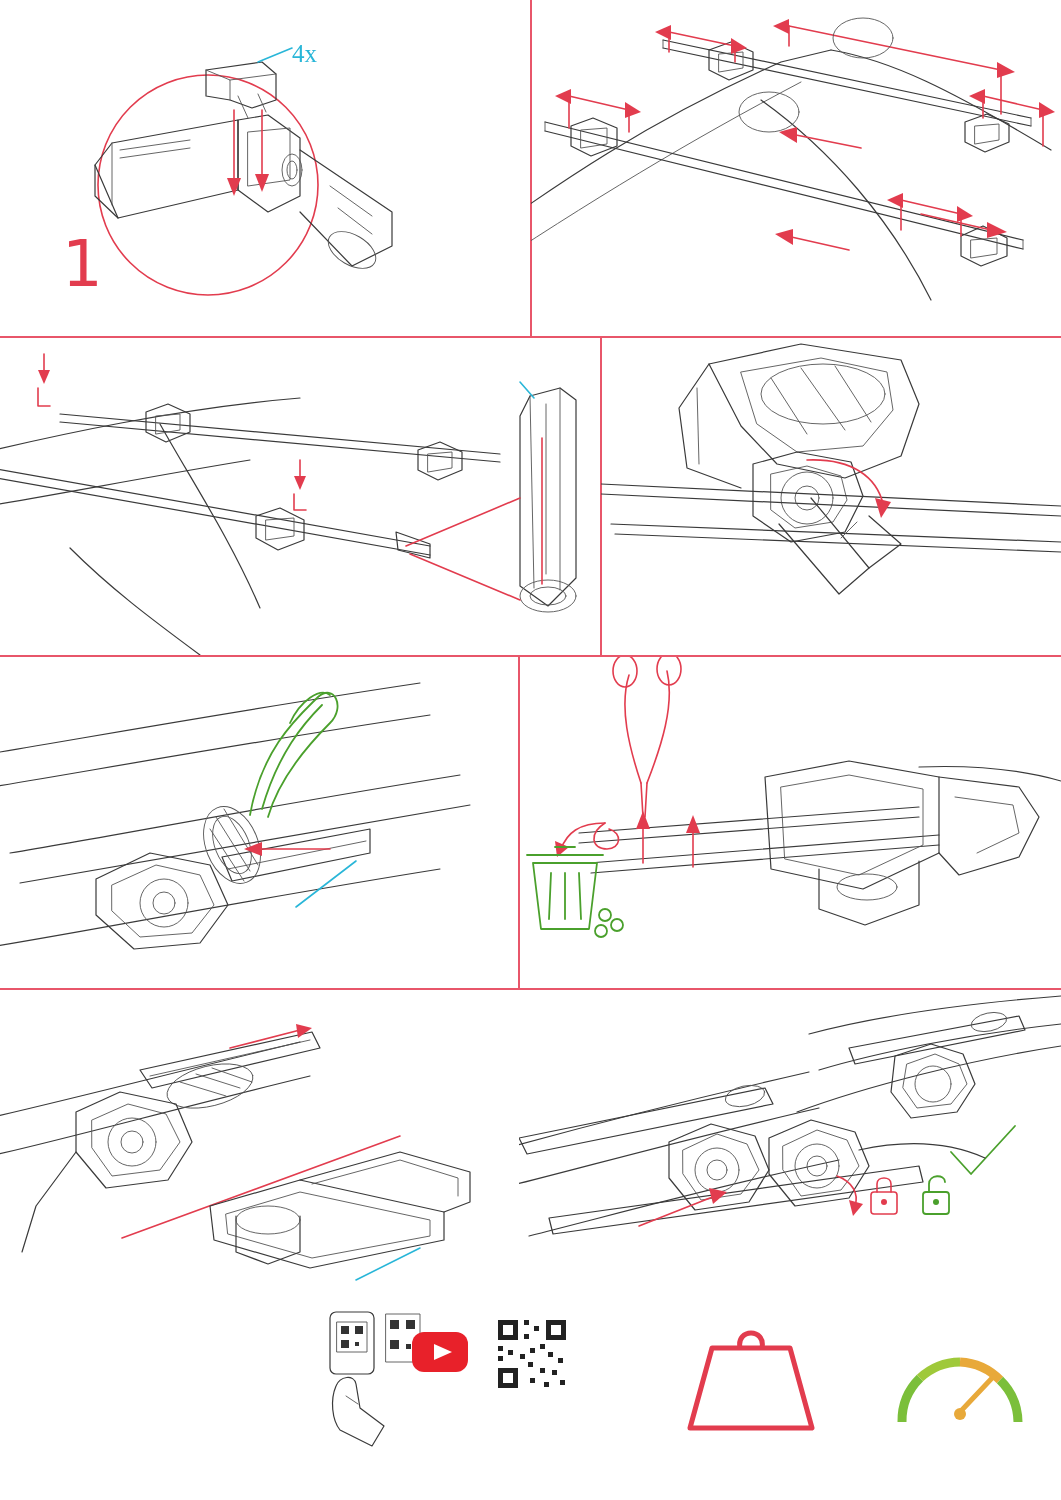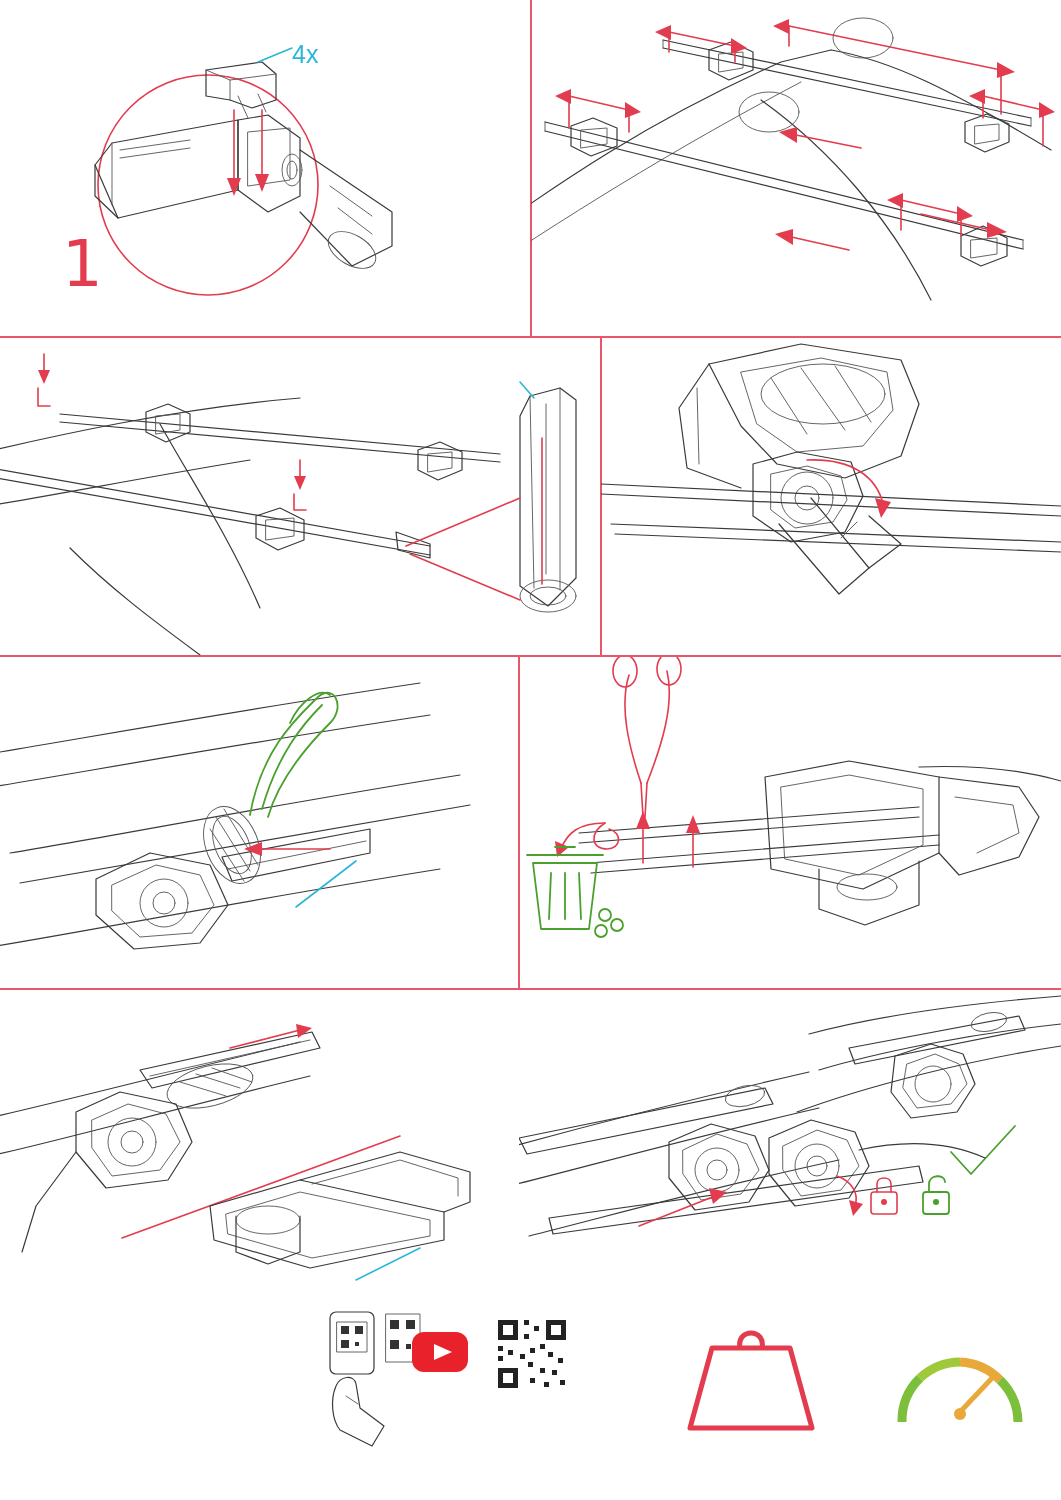--- a/index.html
+++ b/index.html
@@ -43,21 +43,21 @@
     color: #e23c4e;
     line-height: 1;
     letter-spacing: 1px;
   }
   .step-num.thin {
     font-size: 64px;
   }
   .cyan-label {
     position: absolute;
     color: #29b6d8;
-    font-family: Liberation Sans, sans-serif;
+    font-family: Liberation Serif, serif;
     font-size: 25px;
   }
 
   
   .footer {
     position: absolute;
     left: 0;
     top: 1300px;
     width: 1061px;
     height: 200px;

